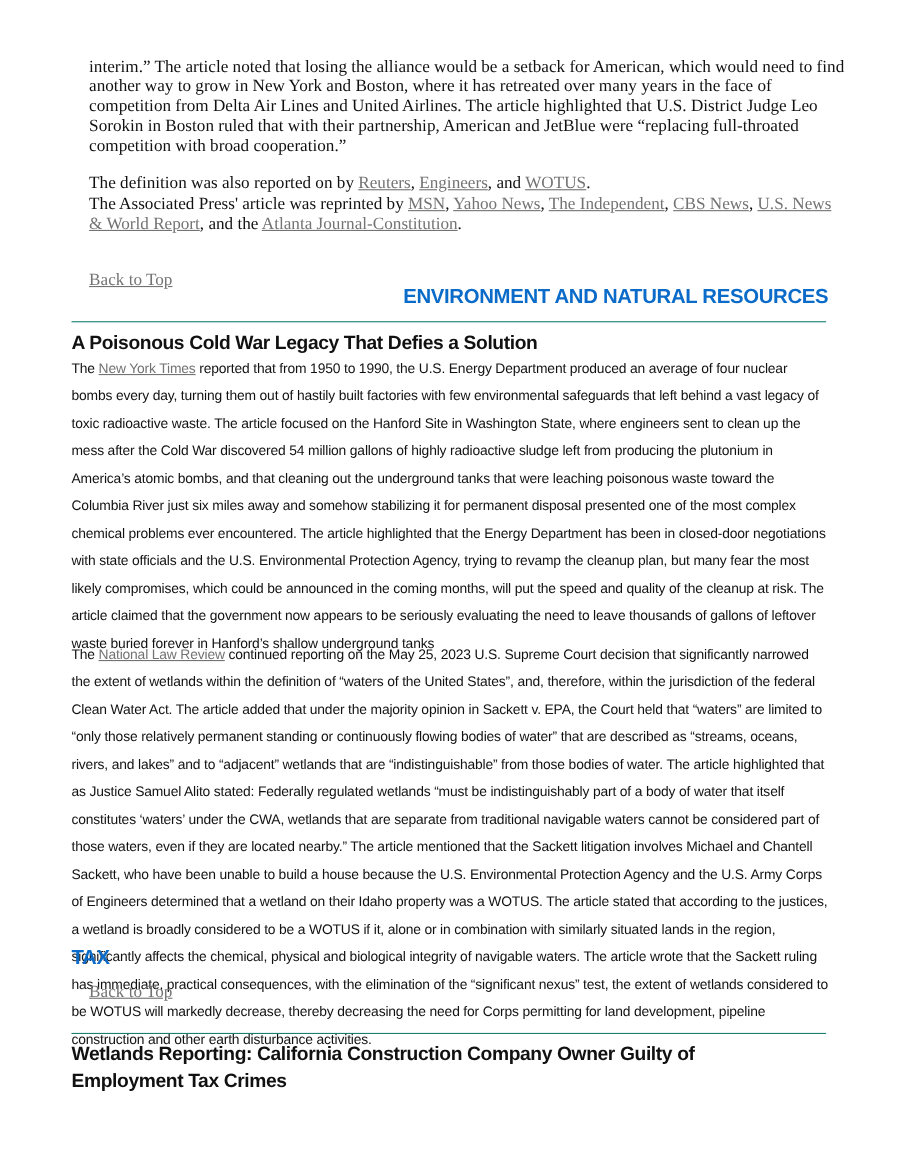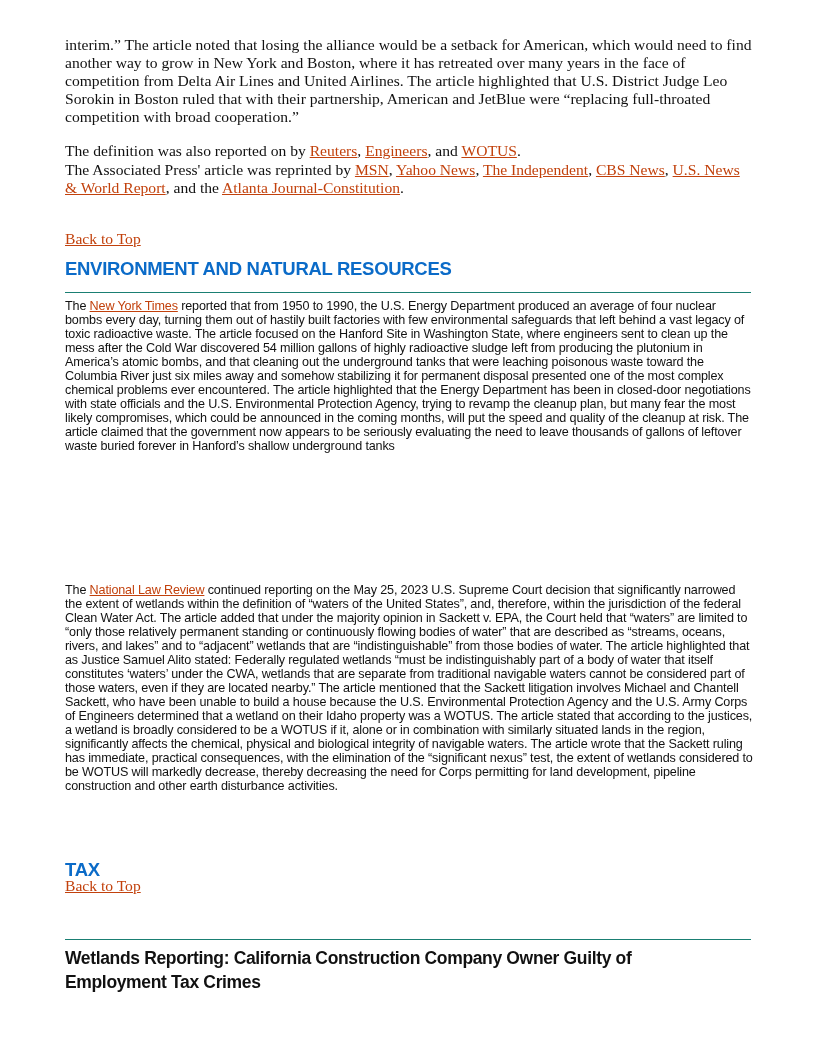--- a/index.html
+++ b/index.html
@@ -1,21 +1,21 @@
 <!DOCTYPE html>
 <html><head>
 <meta charset="utf-8">
 <style>
   html, body { margin: 0; padding: 0; background: #ffffff; }
   body { width: 816px; height: 1056px; position: relative; overflow: hidden; }
   .page { position: absolute; left: 65px; top: 36px; width: 688px; }
-  .serif { font-family: "Liberation Serif", serif; font-size: 15.6px; line-height: 18px; color: #111; margin: 0; }
+  .serif { font-family: "Liberation Serif", serif; font-size: 15.6px; line-height: 18px; color: #111; margin: 16px; }
   .serif p { margin: 0; }
-  .sans { font-family: "Liberation Sans", sans-serif; font-size: 12.6px; line-height: 14px; color: #111; margin: 0; letter-spacing: -0.15px; }
-  a { color: #c2410c; text-decoration: underline; }
+  .sans { font-family: "Liberation Sans", sans-serif; font-size: 12.6px; line-height: 25px; color: #111; margin: 0; letter-spacing: -0.15px; }
+  a { color: #737373; text-decoration: underline; }
   .section-title { font-family: "Liberation Sans", sans-serif; font-weight: bold; font-size: 18.5px; color: #0B6BC8; margin: 0; letter-spacing: -0.3px; }
   .rule { height: 0; border-top: 1.5px solid #1A7F73; width: 686px; }
   .article-title { font-family: "Liberation Sans", sans-serif; font-weight: bold; font-size: 17.5px; line-height: 24px; color: #111; margin: 0; letter-spacing: -0.35px; }
   .blk { position: absolute; left: 0; width: 688px; }
 </style>
 </head>
 <body>
 
 <div class="page">
 
@@ -28,28 +28,29 @@
   </div>
 
   <div class="blk serif" style="top:125px;">
     <span>The Associated Press' article was reprinted by </span><a href="#">MSN</a><span>, </span><a href="#">Yahoo News</a><span>, </span><a href="#">The Independent</a><span>, </span><a href="#">CBS News</a><span>, </span><a href="#">U.S. News &amp; World Report</a><span>, and the </span><a href="#">Atlanta Journal-Constitution</a><span>.</span>
   </div>
 
   <div class="blk serif" style="top:194px;">
     <a href="#">Back to Top</a>
   </div>
 
-  <div class="blk" style="top:222px;">
+  <div class="blk" style="top:222px;text-align:right;">
     <h2 class="section-title">ENVIRONMENT AND NATURAL RESOURCES</h2>
   </div>
   <div class="blk" style="top:256px;">
     <div class="rule"></div>
   </div>
 
   <div class="blk" style="top:263px;">
+    <h3 class="article-title">A Poisonous Cold War Legacy That Defies a Solution</h3>
     <p class="sans"><span>The </span><a href="#">New York Times</a><span> reported that from 1950 to 1990, the U.S. Energy Department produced an average of four nuclear bombs every day, turning them out of hastily built factories with few environmental safeguards that left behind a vast legacy of toxic radioactive waste. The article focused on the Hanford Site in Washington State, where engineers sent to clean up the mess after the Cold War discovered 54 million gallons of highly radioactive sludge left from producing the plutonium in America’s atomic bombs, and that cleaning out the underground tanks that were leaching poisonous waste toward the Columbia River just six miles away and somehow stabilizing it for permanent disposal presented one of the most complex chemical problems ever encountered. The article highlighted that the Energy Department has been in closed-door negotiations with state officials and the U.S. Environmental Protection Agency, trying to revamp the cleanup plan, but many fear the most likely compromises, which could be announced in the coming months, will put the speed and quality of the cleanup at risk. The article claimed that the government now appears to be seriously evaluating the need to leave thousands of gallons of leftover waste buried forever in Hanford’s shallow underground tanks</span></p>
   </div>
 
   <div class="blk" style="top:547px;">
     <p class="sans"><span>The </span><a href="#">National Law Review</a><span> continued reporting on the May 25, 2023 U.S. Supreme Court decision that significantly narrowed the extent of wetlands within the definition of “waters of the United States”, and, therefore, within the jurisdiction of the federal Clean Water Act. The article added that under the majority opinion in Sackett v. EPA, the Court held that “waters” are limited to “only those relatively permanent standing or continuously flowing bodies of water” that are described as “streams, oceans, rivers, and lakes” and to “adjacent” wetlands that are “indistinguishable” from those bodies of water. The article highlighted that as Justice Samuel Alito stated: Federally regulated wetlands “must be indistinguishably part of a body of water that itself constitutes ‘waters’ under the CWA, wetlands that are separate from traditional navigable waters cannot be considered part of those waters, even if they are located nearby.” The article mentioned that the Sackett litigation involves Michael and Chantell Sackett, who have been unable to build a house because the U.S. Environmental Protection Agency and the U.S. Army Corps of Engineers determined that a wetland on their Idaho property was a WOTUS. The article stated that according to the justices, a wetland is broadly considered to be a WOTUS if it, alone or in combination with similarly situated lands in the region, significantly affects the chemical, physical and biological integrity of navigable waters. The article wrote that the Sackett ruling has immediate, practical consequences, with the elimination of the “significant nexus” test, the extent of wetlands considered to be WOTUS will markedly decrease, thereby decreasing the need for Corps permitting for land development, pipeline construction and other earth disturbance activities.</span></p>
   </div>
 
   <div class="blk serif" style="top:841px;">
     <a href="#">Back to Top</a>
   </div>

